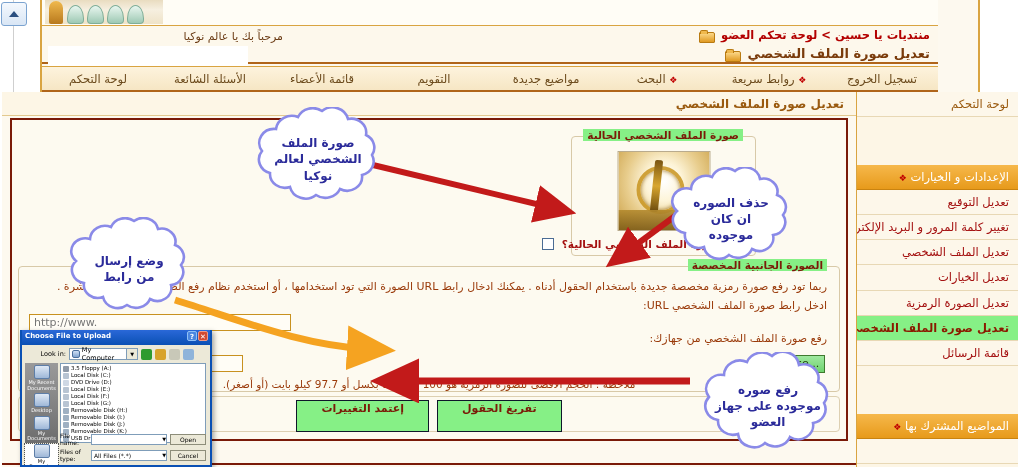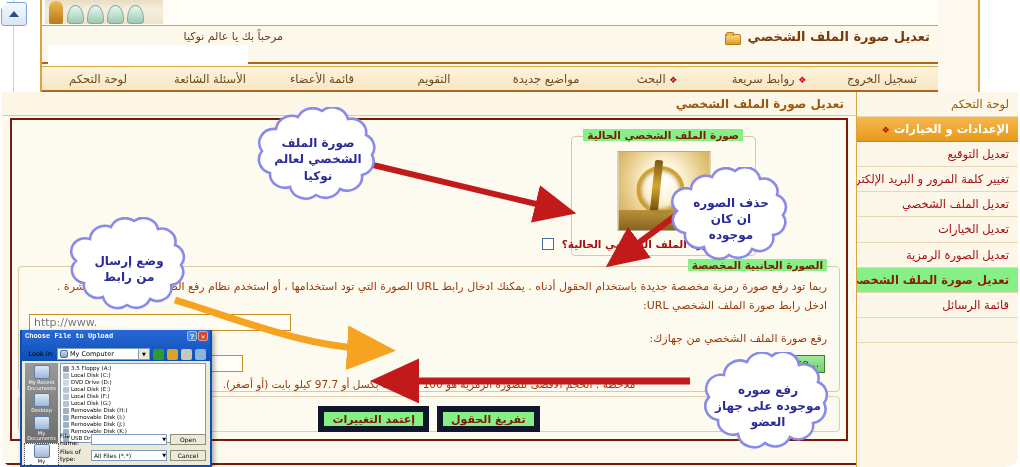--- a/index.html
+++ b/index.html
@@ -8,21 +8,20 @@
     width: 1020px; height: 467px;
     overflow: hidden;
     background: #ffffff;
     font-family: "DejaVu Sans", "Liberation Sans", sans-serif;
   }
   #root {
     position: relative;
     width: 1020px; height: 467px;
     background: #ffffff;
     overflow: hidden;
-    border-radius: 15px;
   }
 
   
   .browser-left-gutter {
     position: absolute; left: 0; top: 0; width: 14px; height: 467px;
     background: #ffffff;
     border-right: 1px solid #cfcfcf;
   }
   .scroll-up-btn {
     position: absolute; left: 1px; top: 2px; width: 26px; height: 24px;
@@ -142,22 +141,23 @@
   }
   .side-row {
     height: 25.1px; line-height: 25px;
     padding-right: 9px; text-align: right;
     font-size: 11.5px; white-space: nowrap; overflow: hidden;
     border-bottom: 1px solid #e8d8b5;
     color: #b30000; cursor: pointer;
   }
   .side-row.header {
     background: linear-gradient(#f6b84b,#e79a1b);
-    color: #ffffff; font-weight: bold;
+    color: #ffffff; font-weight: normal;
     border-bottom: 1px solid #c98310;
+    margin-top: 48px;
   }
   .side-row.header .caret { color: #c00000; font-size: 9px; }
   .side-row.plain { color: #a41010; background: #fdf7ea; }
   .side-row.active { background: #86f086; color: #8a1a00; font-weight: bold; }
   .side-row.top { color: #9a5a0f; background: #fdf7ea; }
 
   .content {
     position: absolute; left: 2px; top: 92px; right: 164px; height: 375px;
     background: #fdf9ef;
   }
@@ -273,22 +273,22 @@
   .fs-note {
     font-size: 10.5px; color: #9a3a0a; margin-top: 5px; text-align: center;
   }
 
   .btn-row {
     position: absolute; left: 0; right: 0; bottom: -1px;
     display: flex; flex-direction: row-reverse;
     justify-content: center; gap: 8px;
   }
   .form-btn {
-    height: 26px; line-height: 16px; padding: 0 8px;
-    background: #86f086; border: 6px solid #0f172a;
+    height: 32px; line-height: 16px; padding: 0 24px;
+    background: #86f086; border: 1px solid #0f172a;
     font-size: 11px; color: #7a1a08; font-weight: bold;
     cursor: pointer; white-space: nowrap;
   }
   .bottom-rule {
     position: absolute; left: 2px; right: 164px; bottom: 2px; height: 2px;
     background: #7a1a08;
   }
 
   
   .bubble {
@@ -309,38 +309,37 @@
     position: absolute; left: 20px; top: 330px;
     width: 192px; height: 137px;
     background: #ece9d8;
     border: 2px solid #0a50b4;
     border-top: none;
     box-shadow: 2px 2px 5px rgba(0,0,0,.35);
     z-index: 50; overflow: hidden;
     font-family: "DejaVu Sans", "Liberation Sans", sans-serif;
   }
   .win-title {
-    height: 31px;
+    height: 15px;
     background: linear-gradient(#2a68d8,#0a50b4);
     color: #ffffff; font-size: 7px; font-weight: bold;
     padding: 2px 3px 0; direction: ltr; text-align: left;
     position: relative;
-    font-family: Liberation Mono, monospace;
   }
   .win-btns { position: absolute; right: 2px; top: 1px; display: flex; gap: 1px; }
   .win-btn {
     width: 10px; height: 10px; font-size: 7px; line-height: 10px;
     text-align: center; color: #ffffff;
     background: #4a86e0; border: 1px solid #8fc0f5; border-radius: 2px;
   }
   .win-btn.close { background: #d24a31; border-color: #f09a86; }
   .win-body { position: absolute; inset: 15px 0 0 0; direction: ltr; }
   .lookin-row {
     display: flex; align-items: center; gap: 3px;
-    padding: 3px 4px; font-size: 6.5px; color: #000;
+    padding: 3px 16px; font-size: 6.5px; color: #000;
   }
   .lookin-label { width: 28px; text-align: right; }
   .lookin-combo {
     flex: 1; height: 12px; background: #ffffff;
     border: 1px solid #7f9db9; display: flex; align-items: center;
     padding-left: 2px; gap: 2px; font-size: 6.5px;
   }
   .combo-arrow { margin-left: auto; width: 11px; height: 10px;
     background: #ece9d8; border-left: 1px solid #7f9db9;
     font-size: 5px; text-align: center; line-height: 10px; }
@@ -403,20 +402,24 @@
       <div class="dome d2"></div>
       <div class="dome d3"></div>
       <div class="dome d4"></div>
     </div>
   </div>
 
   <div class="welcome-strip">
     <div class="welcome-text">مرحباً بك يا عالم نوكيا</div>
     <div class="white-block"></div>
     <div class="breadcrumb-wrap">
+      <div class="bc-line l1">
+        <span>منتديات يا حسين &gt; لوحة تحكم العضو</span>
+        <span class="folder-icon"></span>
+      </div>
       <div class="bc-line l2">
         <span>تعديل صورة الملف الشخصي</span>
         <span class="folder-icon"></span>
       </div>
     </div>
   </div>
 
   <div class="navbar">
     <div class="nav-item">
       <span>لوحة التحكم</span></div>
@@ -451,20 +454,23 @@
     <div class="side-row plain">
       <span>تعديل الملف الشخصي</span></div>
     <div class="side-row plain">
       <span>تعديل الخيارات</span></div>
     <div class="side-row plain">
       <span>تعديل الصورة الرمزية</span></div>
     <div class="side-row active">
       <span>تعديل صورة الملف الشخصي</span></div>
     <div class="side-row plain">
       <span>قائمة الرسائل</span></div>
+    <div class="side-row header">
+      <span>المواضيع المشترك بها</span>
+      <span class="caret">❖</span></div>
     <div class="side-row plain">
       <span></span></div>
   </div>
 
   <div class="content">
     <div class="content-title">تعديل صورة الملف الشخصي</div>
 
     <div class="panel">
 
       <div class="fset" id="fs-current">

